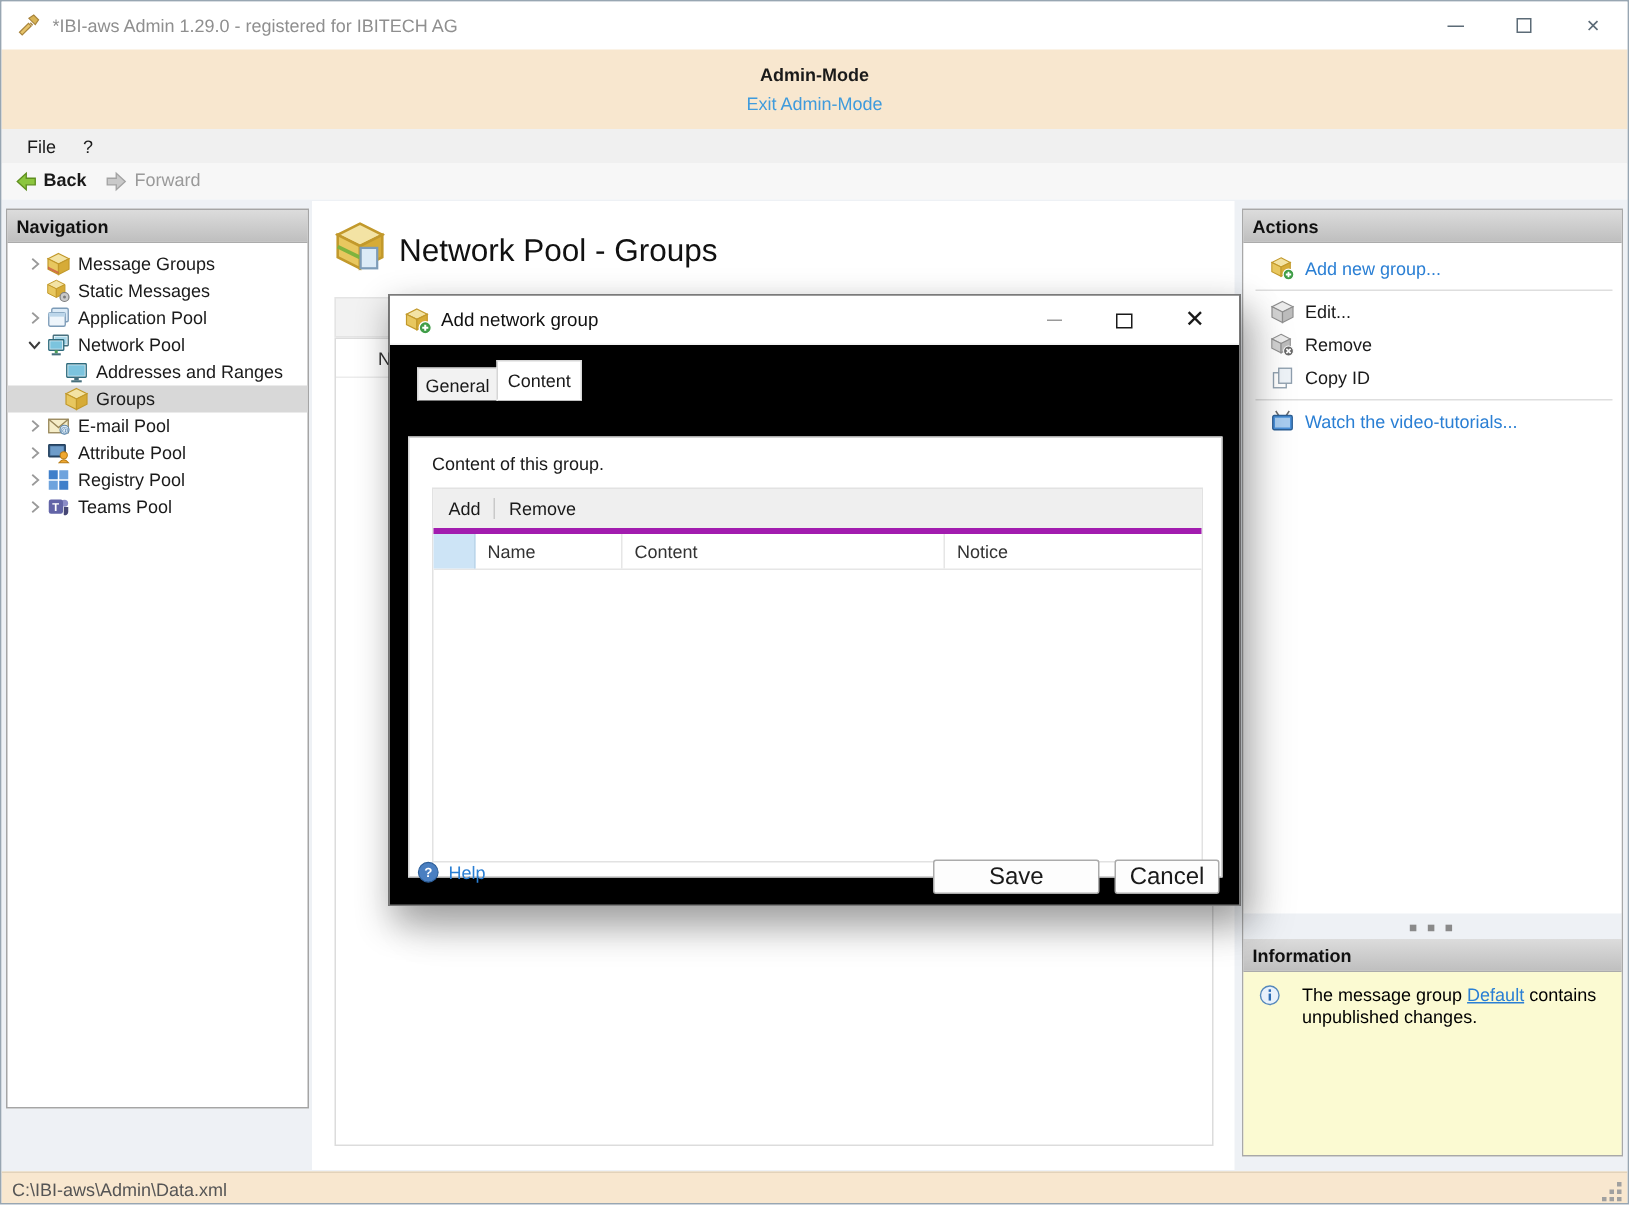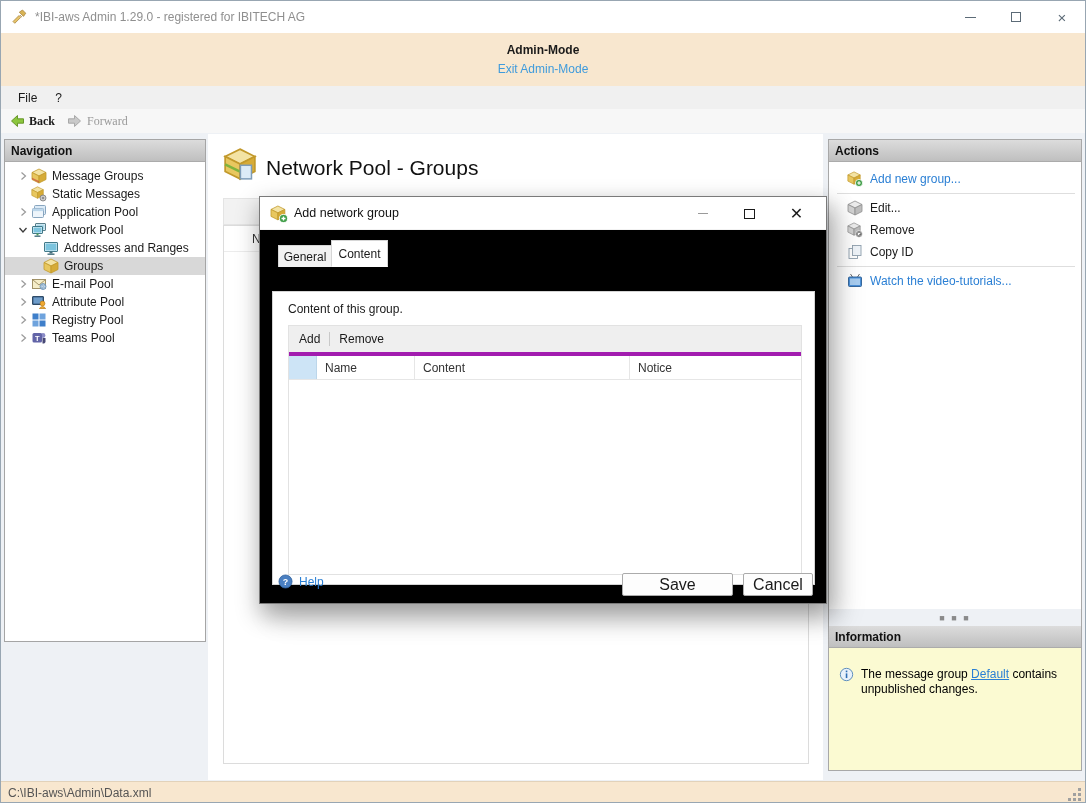--- a/index.html
+++ b/index.html
@@ -26,32 +26,32 @@
 
   
   #banner { left:0; top:32px; width:1084px; height:53px; background:#f8e7cf; text-align:center; }
   #banner .b-title { margin-top:10px; font-weight:bold; }
   #banner .b-link { margin-top:5px; color:#3f9bdc; cursor:pointer; }
 
   
   #menubar { left:0; top:85px; width:1084px; height:23px; background:#f0f0f0; display:flex; align-items:center; }
   .menu-item { padding:3px 9px; }
   #toolbar { left:0; top:108px; width:1084px; height:24px; background:#f7f7f7; display:flex; align-items:center; gap:4px; padding-left:6px; }
-  .tbtn { display:flex; align-items:flex-end; gap:4px; padding:2px 6px 2px 2px;font-family:Liberation Serif, serif; }
+  .tbtn { display:flex; align-items:flex-start; gap:4px; padding:2px 6px 2px 2px; }
   .tbtn.back b { font-weight:bold; color:#1a1a1a; }
   .tbtn.fwd span { color:#9a9a9a; }
 
   
   #workspace { left:0; top:132px; width:1084px; height:648px; background:#eef1f5; }
 
   .panel-header { height:22px; background:linear-gradient(#dcdcdc,#bfbfbf); border-bottom:1px solid #ababab;
     font-weight:bold; padding:4px 0 0 6px; color:#111; }
 
   
-  #nav-panel { left:3px; top:6px; width:202px; height:503px; background:#fff; border:1px solid #a5a5a5; }
+  #nav-panel { left:3px; top:6px; width:202px; height:600px; background:#fff; border:1px solid #a5a5a5; }
   #tree { padding-top:5px; }
   .tree-item { display:flex; align-items:center; height:18px; padding-left:10px; cursor:default; }
   .tree-item .chev { width:16px; height:14px; display:flex; align-items:center; justify-content:center; flex:0 0 16px; }
   .tree-item .lbl { margin-left:5px; white-space:nowrap; }
   .tree-item.child { padding-left:38px; }
   .tree-item.selected { background:#d8d8d8; }
 
   
   #center-panel { left:207px; top:1px; width:615px; height:646px; background:#fff; }
   #page-title { position:absolute; left:58px; top:22px; font-size:21px; color:#111; }
@@ -60,21 +60,21 @@
   #main-grid { position:absolute; left:15px; top:91px; width:586px; height:539px; background:#fff; border:1px solid #dcdcdc; }
   #main-grid .ghead { height:26px; border-bottom:1px solid #ececec; display:flex; align-items:center; padding-left:28px; color:#333; }
 
   
   #right-panel { left:827px; top:6px; width:254px; height:632px; border:1px solid #a8a8a8; display:flex; flex-direction:column; background:#fff; }
   #actions-body { flex:0 0 447px; background:#fff; padding-top:6px; }
   .action-item { display:flex; align-items:center; height:22px; padding-left:18px; gap:7px; cursor:pointer; }
   .action-item .a-lbl.link { color:#2a7fd4; }
   .action-sep { height:1px; background:#dedede; margin:3px 6px 3px 8px; }
   #splitter { flex:0 0 17px; background:#eef1f5; display:flex; align-items:center; justify-content:center; color:#8a8a8a; font-size:9px; letter-spacing:2px; }
-  #info-body { flex:1; background:#fbfad2; padding:19px 8px 0 10px; display:flex; gap:6px; }
+  #info-body { flex:1; background:#fbfad2; padding:8px 8px 0 10px; display:flex; gap:6px;justify-content:space-between; }
   #info-text { width:205px; line-height:15px; color:#000; }
   #info-text .ilink { color:#2a7fd4; text-decoration:underline; cursor:pointer; }
 
   
   #statusbar { left:0; top:780px; width:1084px; height:23px; background:#f8e7cf; border-top:1px solid #e2d2ba; }
   #statusbar .path { position:absolute; left:7px; top:4px; color:#555; }
   #grip { position:absolute; right:3px; bottom:3px; width:14px; height:14px; }
 
   
   #dialog { left:258px; top:195px; width:568px; height:408px; background:#000000; border:1px solid #7a7a7a;

